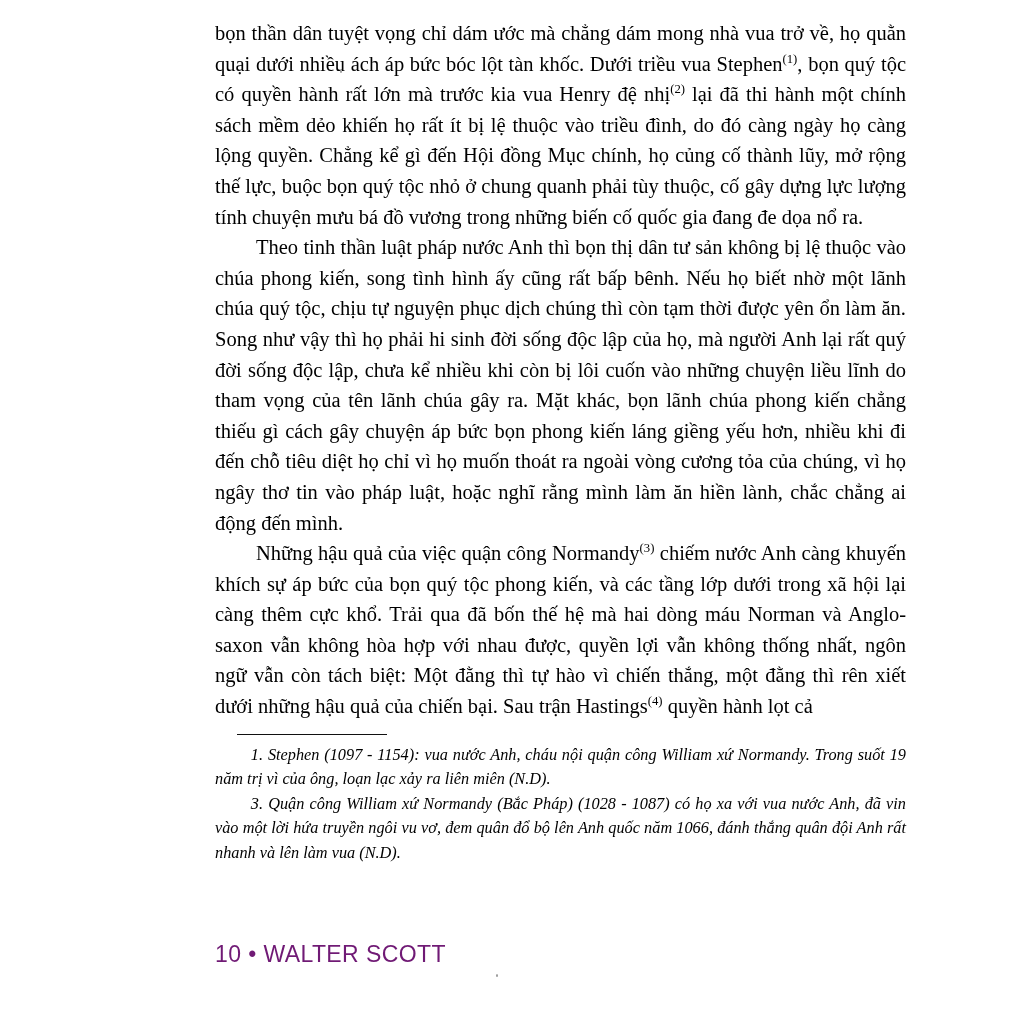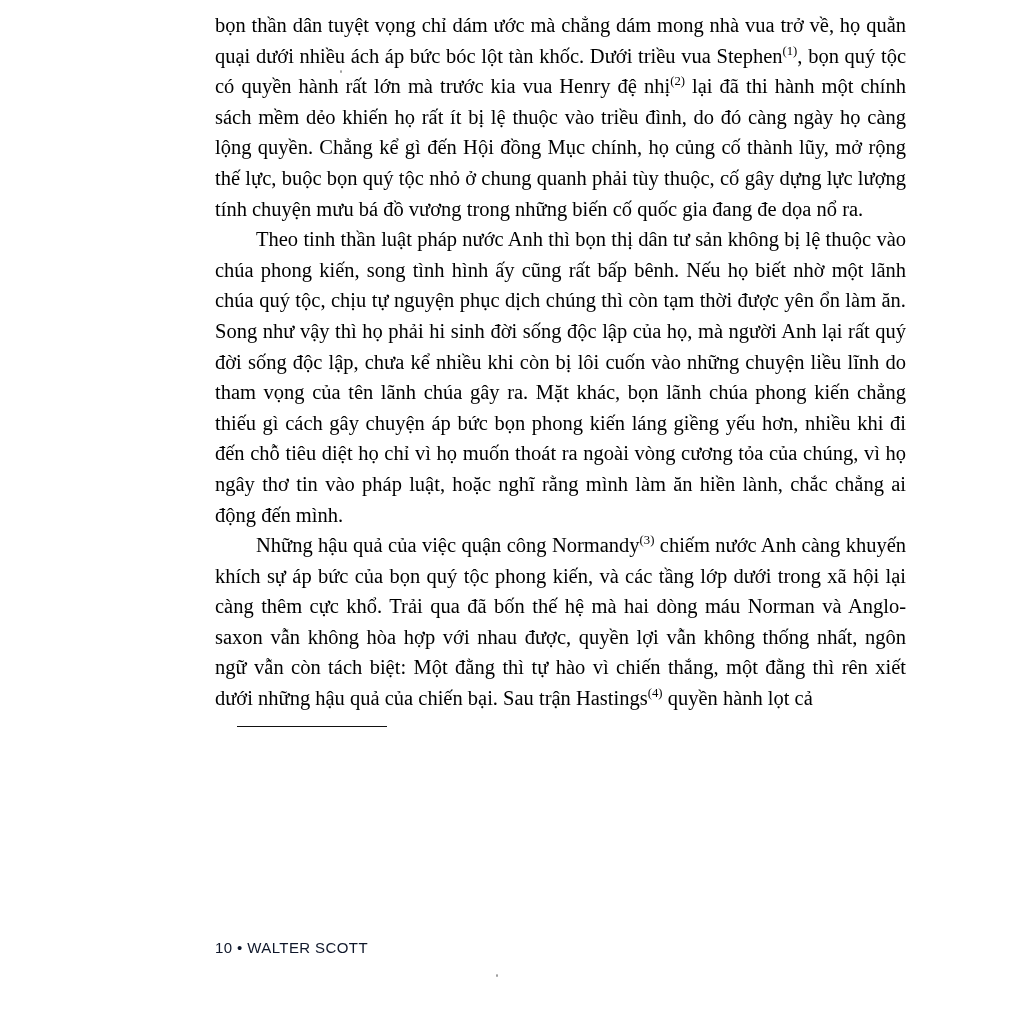--- a/index.html
+++ b/index.html
@@ -12,21 +12,21 @@
     background: #ffffff;
     font-family: "Liberation Serif", serif;
     color: #000000;
     overflow: hidden;
   }
   .page {
     position: relative;
     width: 1024px;
     height: 984px;
     box-sizing: border-box;
-    padding: 10px 118px 0 215px;
+    padding: 18px 118px 0 215px;
   }
   .body-text {
     font-size: 20.5px;
     line-height: 30.6px;
     text-align: justify;
     text-justify: inter-word;
   }
   .body-text p {
     margin: 0;
     text-indent: 2.0em;
@@ -53,25 +53,25 @@
     font-style: italic;
     text-align: justify;
   }
   .footnotes p {
     margin: 0;
     text-indent: 2.2em;
   }
   .pagefoot {
     position: absolute;
     left: 215px;
-    bottom: 28px;
-    font-size: 15px;
+    bottom: 16px;
+    font-size: 23px;
     font-family: "Liberation Sans", sans-serif;
     letter-spacing: 0.4px;
-    color: #0f172a;
+    color: #701a75;
   }
   .pagefoot .num {
     font-family: "Liberation Sans", sans-serif;
   }
   .speck {
     position: absolute;
     width: 2px;
     height: 3px;
     background: #9a9a9a;
     border-radius: 50%;
@@ -84,20 +84,22 @@
 
   <div class="body-text">
     <p class="no-indent" id="p1">bọn thần dân tuyệt vọng chỉ dám ước mà chẳng dám mong nhà vua trở về, họ quằn quại dưới nhiều ách áp bức bóc lột tàn khốc. Dưới triều vua Stephen<sup>(1)</sup>, bọn quý tộc có quyền hành rất lớn mà trước kia vua Henry đệ nhị<sup>(2)</sup> lại đã thi hành một chính sách mềm dẻo khiến họ rất ít bị lệ thuộc vào triều đình, do đó càng ngày họ càng lộng quyền. Chẳng kể gì đến Hội đồng Mục chính, họ củng cố thành lũy, mở rộng thế lực, buộc bọn quý tộc nhỏ ở chung quanh phải tùy thuộc, cố gây dựng lực lượng tính chuyện mưu bá đồ vương trong những biến cố quốc gia đang đe dọa nổ ra.</p>
     <p id="p2">Theo tinh thần luật pháp nước Anh thì bọn thị dân tư sản không bị lệ thuộc vào chúa phong kiến, song tình hình ấy cũng rất bấp bênh. Nếu họ biết nhờ một lãnh chúa quý tộc, chịu tự nguyện phục dịch chúng thì còn tạm thời được yên ổn làm ăn. Song như vậy thì họ phải hi sinh đời sống độc lập của họ, mà người Anh lại rất quý đời sống độc lập, chưa kể nhiều khi còn bị lôi cuốn vào những chuyện liều lĩnh do tham vọng của tên lãnh chúa gây ra. Mặt khác, bọn lãnh chúa phong kiến chẳng thiếu gì cách gây chuyện áp bức bọn phong kiến láng giềng yếu hơn, nhiều khi đi đến chỗ tiêu diệt họ chỉ vì họ muốn thoát ra ngoài vòng cương tỏa của chúng, vì họ ngây thơ tin vào pháp luật, hoặc nghĩ rằng mình làm ăn hiền lành, chắc chẳng ai động đến mình.</p>
     <p id="p3">Những hậu quả của việc quận công Normandy<sup>(3)</sup> chiếm nước Anh càng khuyến khích sự áp bức của bọn quý tộc phong kiến, và các tầng lớp dưới trong xã hội lại càng thêm cực khổ. Trải qua đã bốn thế hệ mà hai dòng máu Norman và Anglo-saxon vẫn không hòa hợp với nhau được, quyền lợi vẫn không thống nhất, ngôn ngữ vẫn còn tách biệt: Một đằng thì tự hào vì chiến thắng, một đằng thì rên xiết dưới những hậu quả của chiến bại. Sau trận Hastings<sup>(4)</sup> quyền hành lọt cả</p>
   </div>
 
   <div class="rule"></div>
 
   <div class="footnotes">
+    <p>1. Stephen (1097 - 1154): vua nước Anh, cháu nội quận công William xứ Normandy. Trong suốt 19 năm trị vì của ông, loạn lạc xảy ra liên miên (N.D).</p>
+    <p>3. Quận công William xứ Normandy (Bắc Pháp) (1028 - 1087) có họ xa với vua nước Anh, đã vin vào một lời hứa truyền ngôi vu vơ, đem quân đổ bộ lên Anh quốc năm 1066, đánh thắng quân đội Anh rất nhanh và lên làm vua (N.D).</p>
   </div>
 
   <div class="pagefoot">
     <span class="num">10</span>
     <span>•</span>
     <span>WALTER SCOTT</span>
   </div>
 
   <div class="speck" style="left:340px; top:70px;"></div>
   <div class="speck" style="left:496px; top:974px;"></div>

